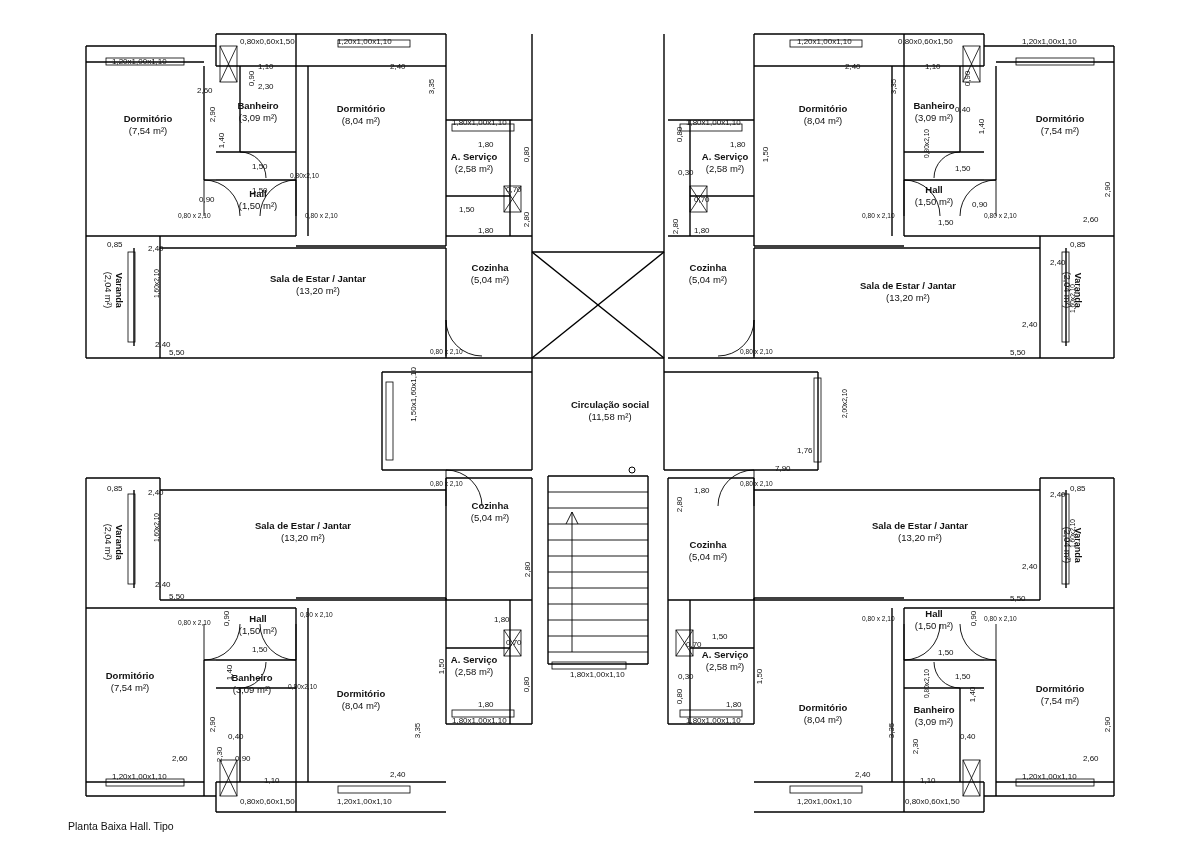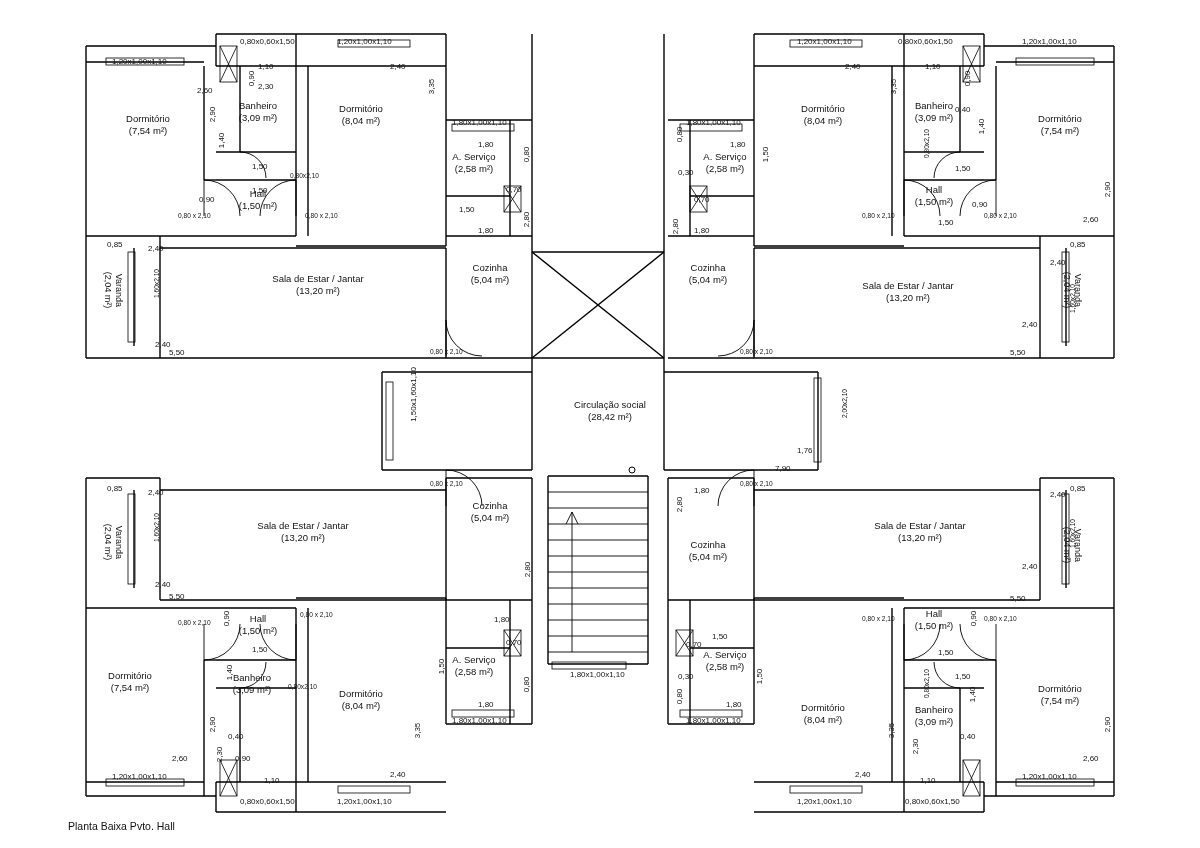--- a/index.html
+++ b/index.html
@@ -1,19 +1,19 @@
 <!DOCTYPE html>
 <html><head>
 <meta charset="utf-8">
 <style>
   html,body{margin:0;padding:0;background:#ffffff;}
   body{width:1200px;height:848px;font-family:"Liberation Sans",sans-serif;color:#000;}
   #plan{position:relative;width:1200px;height:848px;overflow:hidden;}
   .room{position:absolute;font-size:9.5px;line-height:1.3;text-align:center;white-space:nowrap;color:#111;}
-  .room b{font-weight:normal;display:block;}
+  .room b{font-weight:bold;display:block;}
   .dim{position:absolute;font-size:8px;color:#111;white-space:nowrap;}
   .tiny{font-size:6.6px;}
   .title{position:absolute;left:68px;top:820px;font-size:10.5px;color:#111;}
   svg.ov{position:absolute;left:0;top:0;width:1200px;height:848px;}
   .vert{writing-mode:vertical-rl;transform:rotate(180deg);font-size:9px;line-height:1.2;text-align:center;}
 </style>
 </head>
 <body>
 
 <div id="plan">
@@ -272,21 +272,21 @@
       <div class="room" style="left: 490px; top: 274px; transform: translate(-50%, -50%);"><b>Cozinha</b><span>(5,04 m²)</span></div>
       <div class="room vert" style="left: 113px; top: 290px; transform: translate(-50%, -50%);"><b>Varanda</b><span>(2,04 m²)</span></div>
       <div class="room" style="left: 823px; top: 115px; transform: translate(-50%, -50%);"><b>Dormitório</b><span>(8,04 m²)</span></div>
       <div class="room" style="left: 934px; top: 112px; transform: translate(-50%, -50%);"><b>Banheiro</b><span>(3,09 m²)</span></div>
       <div class="room" style="left: 1060px; top: 125px; transform: translate(-50%, -50%);"><b>Dormitório</b><span>(7,54 m²)</span></div>
       <div class="room" style="left: 725px; top: 163px; transform: translate(-50%, -50%);"><b>A. Serviço</b><span>(2,58 m²)</span></div>
       <div class="room" style="left: 934px; top: 196px; transform: translate(-50%, -50%);"><b>Hall</b><span>(1,50 m²)</span></div>
       <div class="room" style="left: 908px; top: 292px; transform: translate(-50%, -50%);"><b>Sala de Estar / Jantar</b><span>(13,20 m²)</span></div>
       <div class="room" style="left: 708px; top: 274px; transform: translate(-50%, -50%);"><b>Cozinha</b><span>(5,04 m²)</span></div>
       <div class="room vert" style="left: 1072px; top: 290px; transform: translate(-50%, -50%);"><b>Varanda</b><span>(2,04 m²)</span></div>
-      <div class="room" style="left: 610px; top: 411px; transform: translate(-50%, -50%);"><b>Circulação social</b><span>(28,42 m²)</span></div>
+      <div class="room" style="left: 610px; top: 411px; transform: translate(-50%, -50%);"><b>Circulação social</b><span>(11,58 m²)</span></div>
       <div class="room" style="left: 303px; top: 532px; transform: translate(-50%, -50%);"><b>Sala de Estar / Jantar</b><span>(13,20 m²)</span></div>
       <div class="room" style="left: 490px; top: 512px; transform: translate(-50%, -50%);"><b>Cozinha</b><span>(5,04 m²)</span></div>
       <div class="room vert" style="left: 113px; top: 542px; transform: translate(-50%, -50%);"><b>Varanda</b><span>(2,04 m²)</span></div>
       <div class="room" style="left: 258px; top: 625px; transform: translate(-50%, -50%);"><b>Hall</b><span>(1,50 m²)</span></div>
       <div class="room" style="left: 130px; top: 682px; transform: translate(-50%, -50%);"><b>Dormitório</b><span>(7,54 m²)</span></div>
       <div class="room" style="left: 252px; top: 684px; transform: translate(-50%, -50%);"><b>Banheiro</b><span>(3,09 m²)</span></div>
       <div class="room" style="left: 361px; top: 700px; transform: translate(-50%, -50%);"><b>Dormitório</b><span>(8,04 m²)</span></div>
       <div class="room" style="left: 474px; top: 666px; transform: translate(-50%, -50%);"><b>A. Serviço</b><span>(2,58 m²)</span></div>
       <div class="room" style="left: 920px; top: 532px; transform: translate(-50%, -50%);"><b>Sala de Estar / Jantar</b><span>(13,20 m²)</span></div>
       <div class="room" style="left: 708px; top: 551px; transform: translate(-50%, -50%);"><b>Cozinha</b><span>(5,04 m²)</span></div>
@@ -421,14 +421,14 @@
       <div class="dim" style="left: 884px; top: 726px; transform: rotate(-90deg);">3,35</div>
       <div class="dim" style="left: 855px; top: 770px;">2,40</div>
       <div class="dim" style="left: 920px; top: 776px;">1,10</div>
       <div class="dim" style="left: 1083px; top: 754px;">2,60</div>
       <div class="dim" style="left: 1100px; top: 720px; transform: rotate(-90deg);">2,90</div>
       <div class="dim" style="left: 797px; top: 797px;">1,20x1,00x1,10</div>
       <div class="dim" style="left: 905px; top: 797px;">0,80x0,60x1,50</div>
       <div class="dim" style="left: 1022px; top: 772px;">1,20x1,00x1,10</div>
     </div>
 
-  <div class="title">Planta Baixa Pvto. Hall</div>
+  <div class="title">Planta Baixa Hall. Tipo</div>
 </div>
 
 </body></html>

